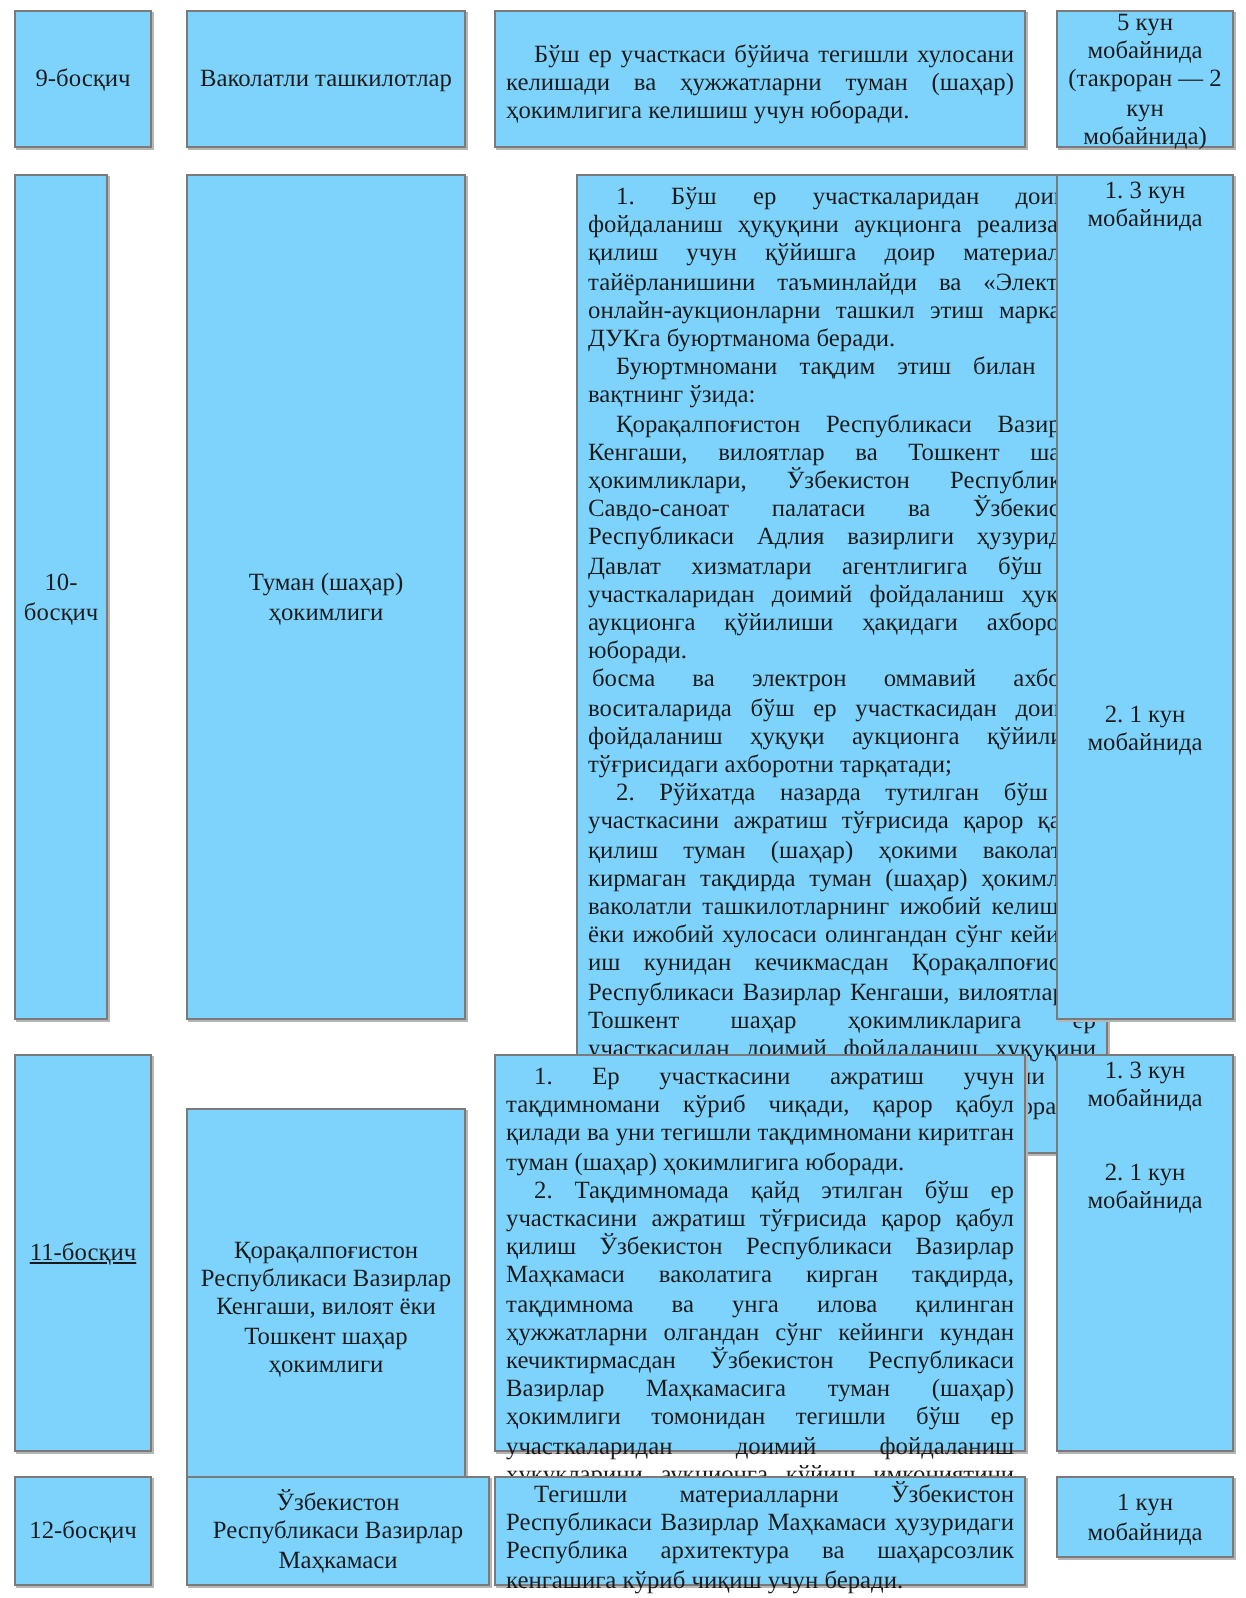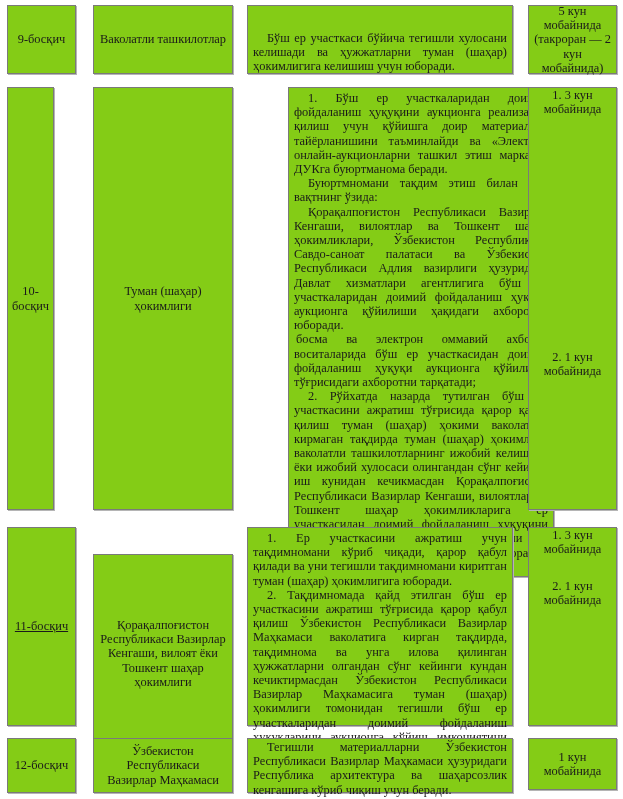--- a/index.html
+++ b/index.html
@@ -6,21 +6,21 @@
     body {
       width: 623px; height: 799px; position: relative; overflow: hidden;
       font-family: "Liberation Serif", "DejaVu Serif", serif;
       color: #1a1a1a;
     }
     .box {
       position: absolute;
       box-sizing: border-box;
       border: 1px solid #7a7a7a;
       box-shadow: 1px 1px 0 #b5b5b5;
-      background: #84cc16;
+      background: #7dd3fc;
       font-size: 12.4px;
       line-height: 14.2px;
     }
     .center {
       display: flex; align-items: center; justify-content: center;
       text-align: center;
       padding: 2px 4px;
     }
     .desc {
       padding: 3px 5px 2px 5px;
@@ -35,21 +35,21 @@
   </style>
 </head>
 <body>
 
 <div class="box center" style="left:7px;top:5px;width:69px;height:69px;">
   <span>9-босқич</span>
 </div>
 <div class="box center" style="left:93px;top:5px;width:140px;height:69px;">
   <span>Ваколатли ташкилотлар</span>
 </div>
-<div class="box desc" style="left:247px;top:5px;width:266px;height:69px;padding-top:25px;">
+<div class="box desc" style="left:247px;top:5px;width:266px;height:69px;padding-top:14px;">
   <p>Бўш ер участкаси бўйича тегишли хулосани келишади ва ҳужжатларни туман (шаҳар) ҳокимлигига келишиш учун юборади.</p>
 </div>
 <div class="box center" style="left:528px;top:5px;width:89px;height:69px;">
   <span>5 кун мобайнида (такроран — 2 кун мобайнида)</span>
 </div>
 
 <div class="box center" style="left:7px;top:87px;width:47px;height:423px;">
   <span>10-босқич</span>
 </div>
 <div class="box center" style="left:93px;top:87px;width:140px;height:423px;padding:0 20px;">
@@ -78,21 +78,21 @@
   <p>2. Тақдимномада қайд этилган бўш ер участкасини ажратиш тўғрисида қарор қабул қилиш Ўзбекистон Республикаси Вазирлар Маҳкамаси ваколатига кирган тақдирда, тақдимнома ва унга илова қилинган ҳужжатларни олгандан сўнг кейинги кундан кечиктирмасдан Ўзбекистон Республикаси Вазирлар Маҳкамасига туман (шаҳар) ҳокимлиги томонидан тегишли бўш ер участкаларидан доимий фойдаланиш ҳуқуқларини аукционга қўйиш имкониятини кўриб чиқиш ҳақида хат юборади.</p>
 </div>
 <div class="box time" style="left:528px;top:527px;width:89px;height:199px;">
   <span class="t" style="top:0px;padding:0 14px;">1. 3 кун мобайнида</span>
   <span class="t" style="top:51px;padding:0 14px;">2. 1 кун мобайнида</span>
 </div>
 
 <div class="box center" style="left:7px;top:738px;width:69px;height:55px;">
   <span>12-босқич</span>
 </div>
-<div class="box center" style="left:93px;top:738px;width:140px;height:55px;padding:0 8px;">
+<div class="box center" style="left:93px;top:738px;width:152px;height:55px;padding:0 8px;">
   <span>Ўзбекистон Республикаси Вазирлар Маҳкамаси</span>
 </div>
 <div class="box desc" style="left:247px;top:738px;width:266px;height:55px;padding-top:1px;">
   <p>Тегишли материалларни Ўзбекистон Республикаси Вазирлар Маҳкамаси ҳузуридаги Республика архитектура ва шаҳарсозлик кенгашига кўриб чиқиш учун беради.</p>
 </div>
-<div class="box center" style="left:528px;top:738px;width:89px;height:52px;padding:0 14px;">
+<div class="box center" style="left:528px;top:738px;width:89px;height:41px;padding:0 14px;">
   <span>1 кун мобайнида</span>
 </div>
 
 </body></html>

